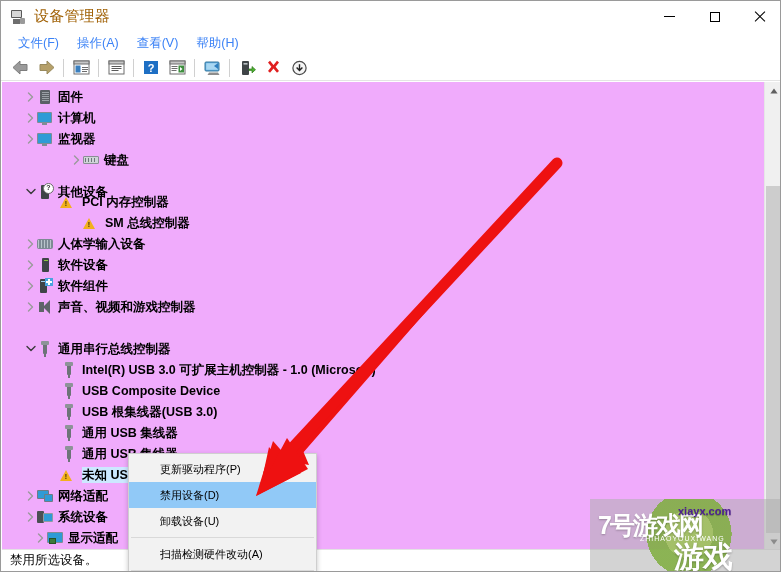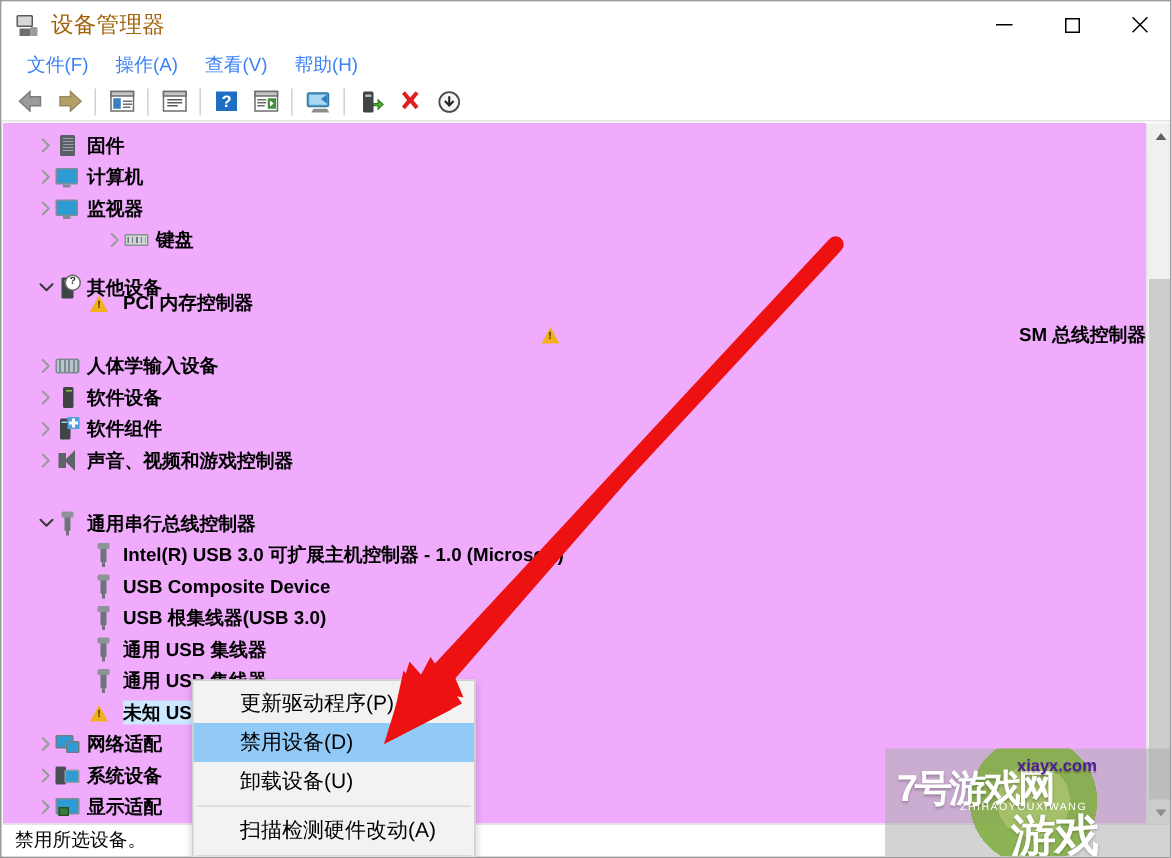--- a/index.html
+++ b/index.html
@@ -193,21 +193,21 @@
 
   
   .ctxmenu{
     position:absolute;left:127px;top:452px;width:189px;
     background:#f2f2f2;border:1px solid #cfcfcf;
     box-shadow:0 2px 5px rgba(0,0,0,.22);
     padding:2px 0;box-sizing:border-box;z-index:40;
   }
   .ctxitem{
     height:26px;display:flex;align-items:center;padding-left:31px;
-    font-size:14px;color:#000;cursor:default;white-space:nowrap;
+    font-size:11px;color:#000;cursor:default;white-space:nowrap;
   }
   .ctxitem.hl{background:#91c9f7;}
   .ctxsep{height:1px;background:#d9d9d9;margin:3px 2px 3px 2px;}
 
   
   .arrow-layer{
     position:absolute;left:0;top:0;width:781px;height:572px;
     pointer-events:none;z-index:60;
   }
 
@@ -407,21 +407,21 @@
           </span>
           <span class="lbl">其他设备</span>
         </div>
         <div class="row" style="top: 109px; padding-left: 46px;">
           <span class="chev"></span>
           <span class="ico">
             <span class="i-warn"></span>
           </span>
           <span class="lbl">PCI 内存控制器</span>
         </div>
-        <div class="row" style="top: 130px; padding-left: 50px; justify-content: space-between;">
+        <div class="row" style="top: 130px; padding-left: 69px;">
           <span class="chev"></span>
           <span class="ico">
             <span class="i-warn"></span>
           </span>
           <span class="lbl">SM 总线控制器</span>
         </div>
         <div class="row" style="top: 151px; padding-left: 22px;">
           <span class="chev">
             <svg width="7" height="10" viewBox="0 0 7 10">
               <path d="M1.5 1 L5.5 5 L1.5 9" stroke="#9a9a9a" stroke-width="1.4" fill="none" stroke-linecap="round" stroke-linejoin="round"></path>
@@ -536,21 +536,21 @@
             <svg width="7" height="10" viewBox="0 0 7 10">
               <path d="M1.5 1 L5.5 5 L1.5 9" stroke="#9a9a9a" stroke-width="1.4" fill="none" stroke-linecap="round" stroke-linejoin="round"></path>
             </svg>
           </span>
           <span class="ico">
             <span class="i-sysdev"></span>
             <span class="i-sysdev2"></span>
           </span>
           <span class="lbl">系统设备</span>
         </div>
-        <div class="row" style="top: 445px; padding-left: 22px;">
+        <div class="row" style="top: 445px; padding-left: 22px; margin-left: 10px;">
           <span class="chev">
             <svg width="7" height="10" viewBox="0 0 7 10">
               <path d="M1.5 1 L5.5 5 L1.5 9" stroke="#9a9a9a" stroke-width="1.4" fill="none" stroke-linecap="round" stroke-linejoin="round"></path>
             </svg>
           </span>
           <span class="ico">
             <span class="i-display"></span>
             <span class="i-display-chip"></span>
           </span>
           <span class="lbl">显示适配</span>

